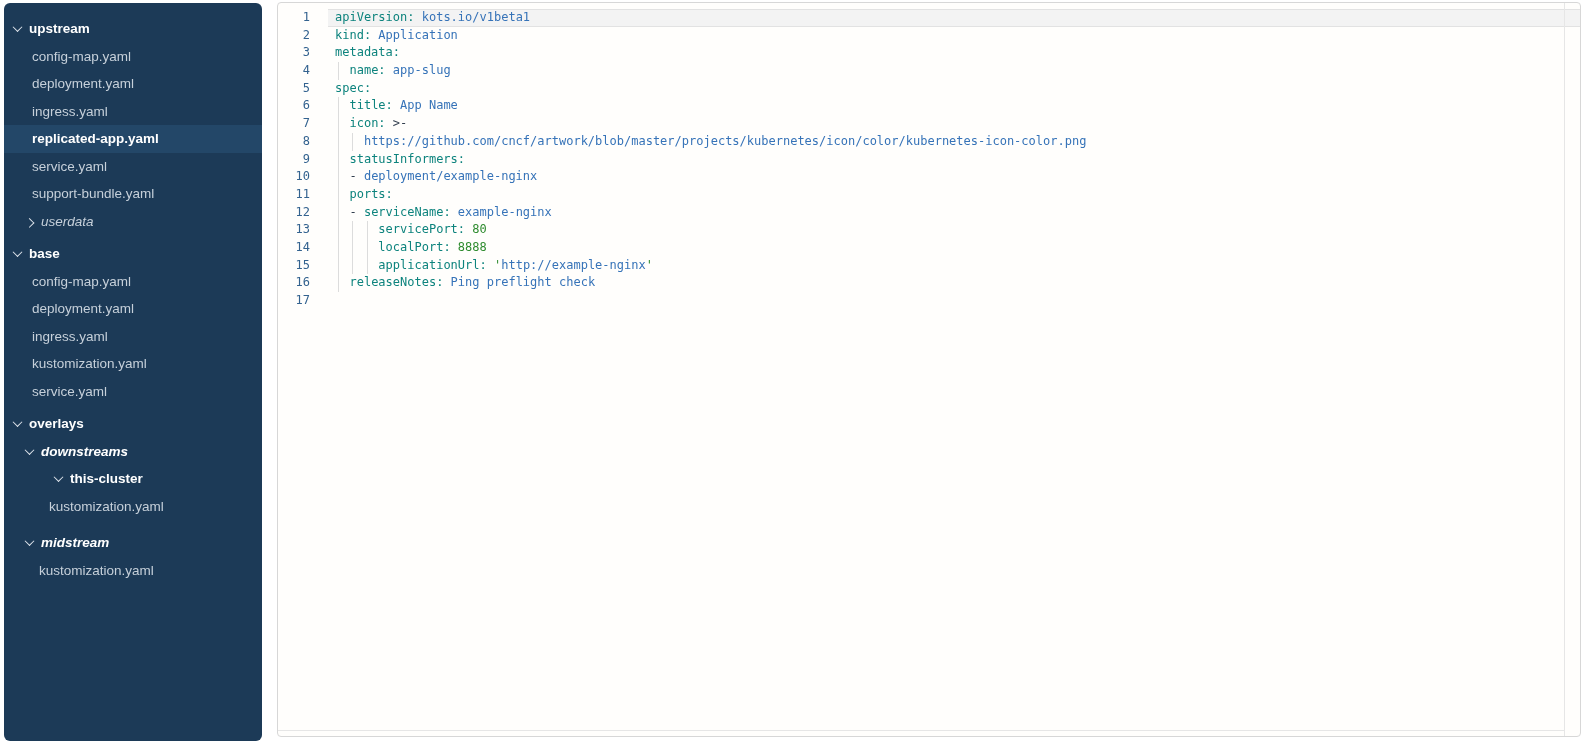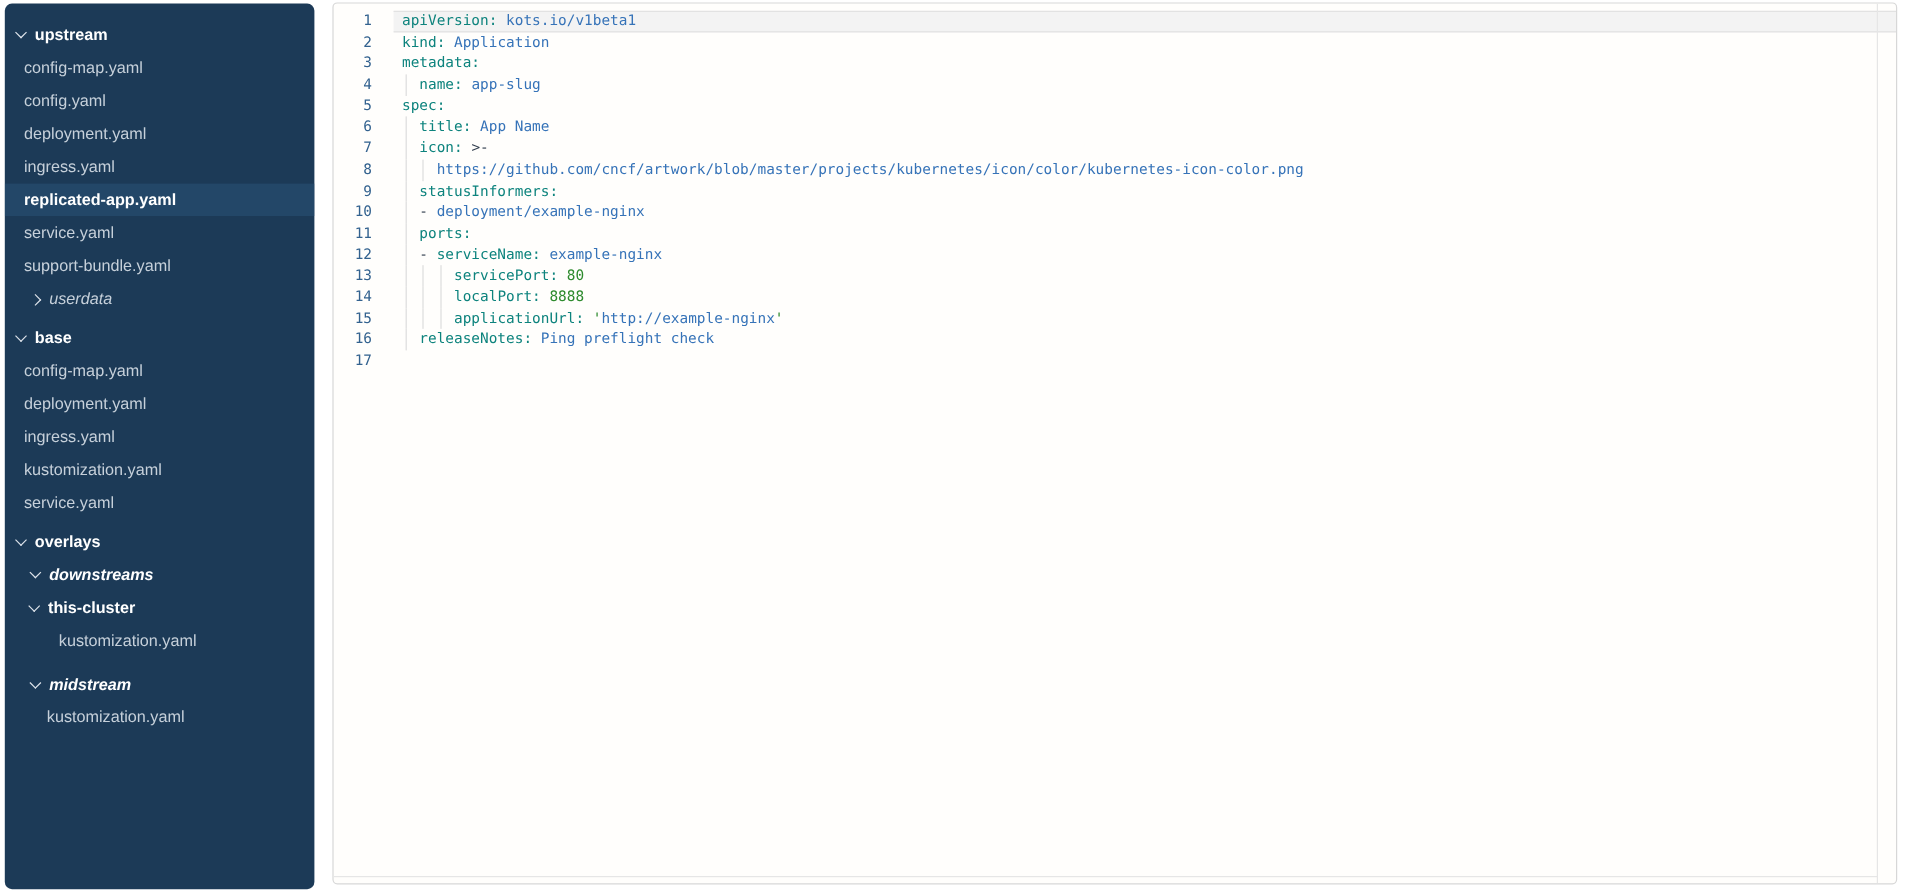--- a/index.html
+++ b/index.html
@@ -11,22 +11,22 @@
            background:var(--sidebar-bg);border-radius:6px;box-sizing:border-box;
            padding-top:12px;overflow:hidden;}
   .tree-row{height:27.5px;display:flex;align-items:center;box-sizing:border-box;
             font-size:13.5px;color:var(--sidebar-text);cursor:pointer;white-space:nowrap;}
   .tree-row.bold{font-weight:700;color:var(--sidebar-bold-text);}
   .tree-row.selected{background:var(--sidebar-selected-bg);font-weight:700;color:var(--sidebar-bold-text);}
   .tree-row.gap-sm{margin-top:5px;}
   .tree-row.gap-md{margin-top:9px;}
   .lv-f0{padding-left:10px;}
   .lv-f1{padding-left:22px;font-style:italic;}
-  .lv-f2{padding-left:21px;}
-  .lv-file1{padding-left:16px;}
+  .lv-f2{padding-left:51px;}
+  .lv-file1{padding-left:28px;}
   .lv-file2{padding-left:35px;}
   .lv-file3{padding-left:45px;}
   .chev{width:6px;height:6px;border-right:1.6px solid var(--chevron-color);
         border-bottom:1.6px solid var(--chevron-color);display:inline-block;
         margin-right:8px;flex:0 0 auto;}
   .chev.down{transform:rotate(45deg) translate(-1px,-1px);}
   .chev.right{transform:rotate(-45deg) translate(-1px,1px);}
 
   
   .editor{position:absolute;left:277px;top:2px;width:1304px;height:735px;background:#fffefc;
@@ -59,23 +59,20 @@
 <body>
 
 <div class="page">
   <nav class="sidebar" id="sidebar">
       <div class="tree-row lv-f0 bold">
         <span class="chev down"></span>
         <span>upstream</span>
       </div>
       <div class="tree-row lv-file1">
         <span>config-map.yaml</span>
-      </div>
-      <div class="tree-row lv-file1">
-        <span>config.yaml</span>
       </div>
       <div class="tree-row lv-file1">
         <span>deployment.yaml</span>
       </div>
       <div class="tree-row lv-file1">
         <span>ingress.yaml</span>
       </div>
       <div class="tree-row lv-file1 bold selected">
         <span>replicated-app.yaml</span>
       </div>

